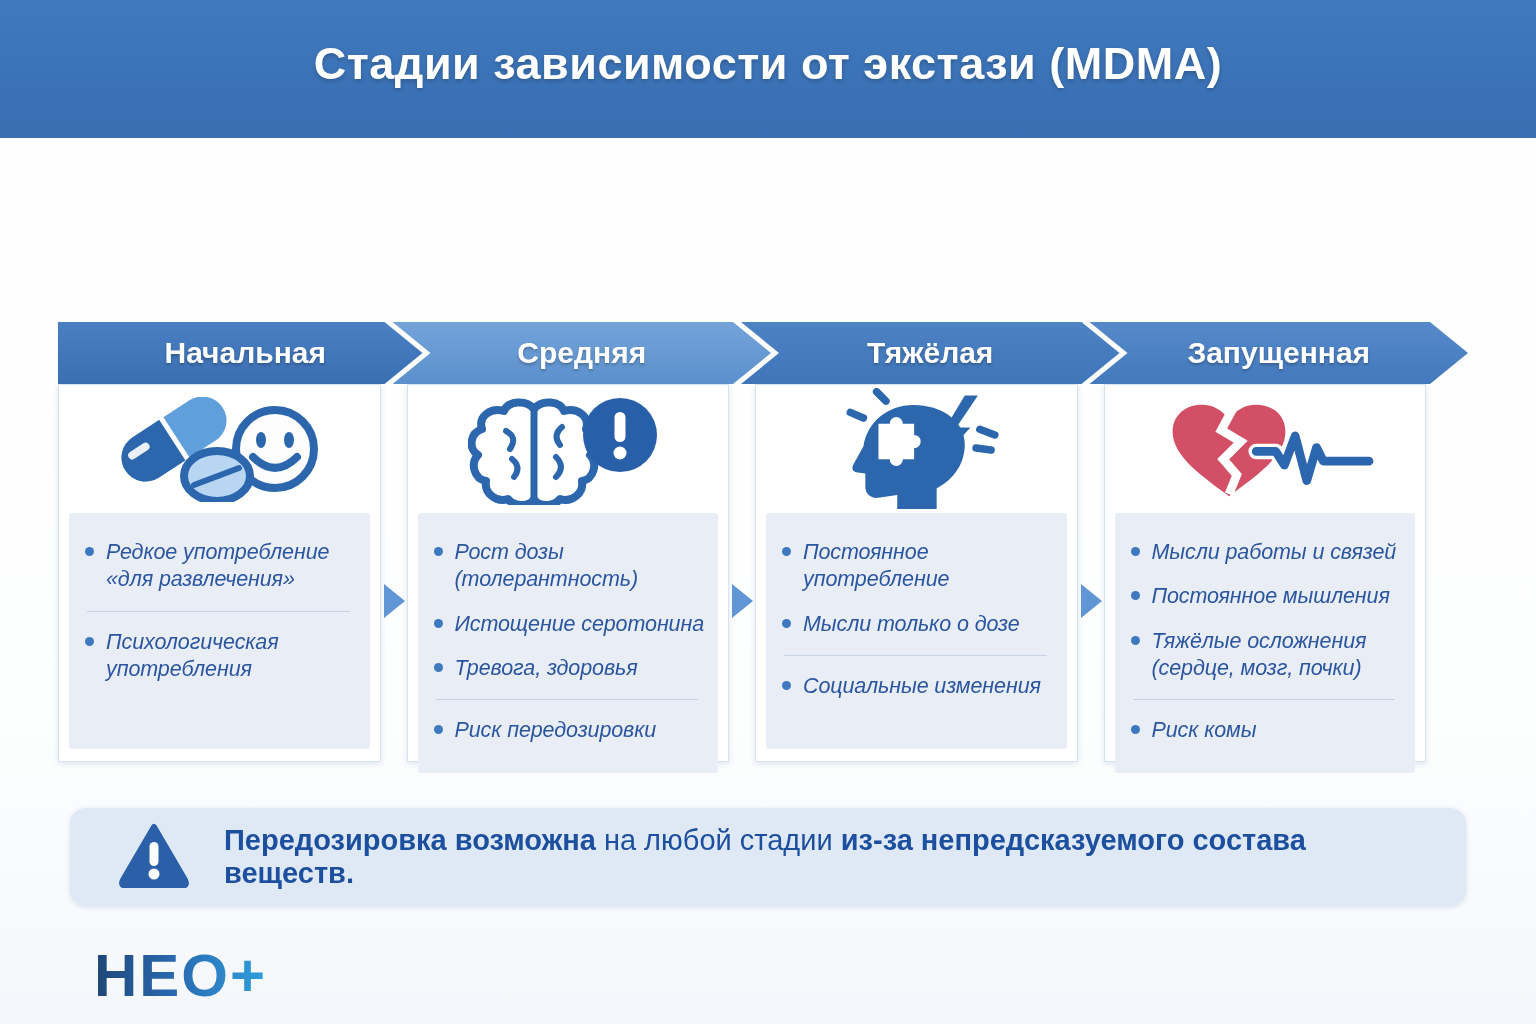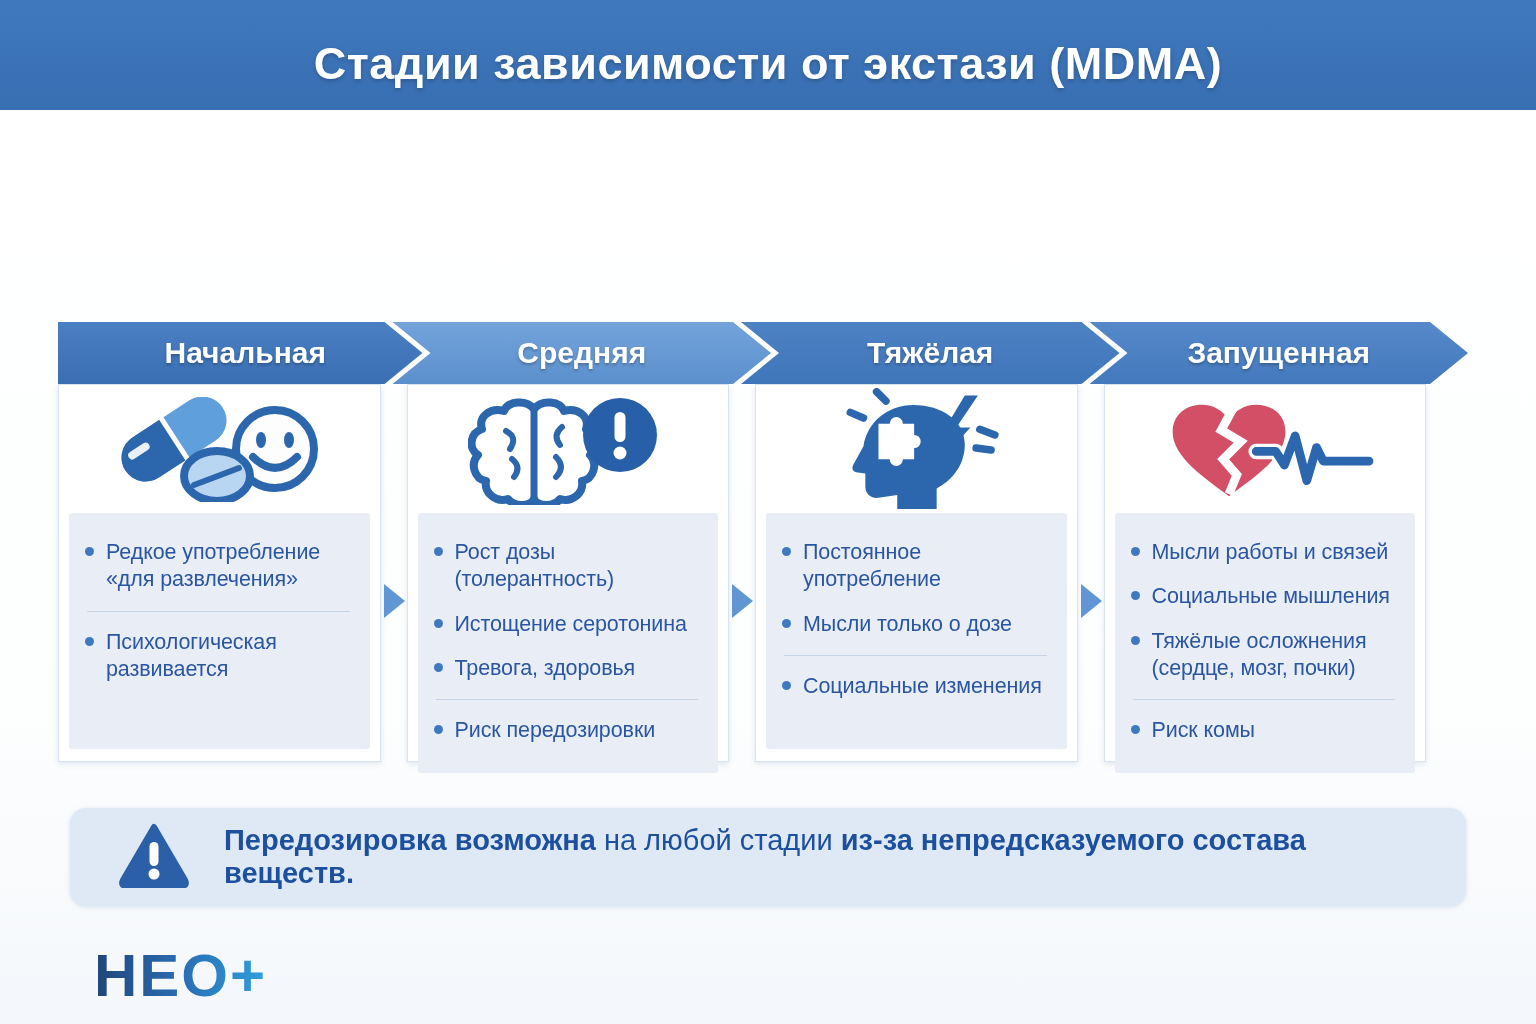--- a/index.html
+++ b/index.html
@@ -6,21 +6,21 @@
   html,body { width:1536px; height:1024px; }
   body {
     font-family:"Liberation Sans","DejaVu Sans",sans-serif;
     background:#fff;
     overflow:hidden;
   }
   .page { position:relative; width:1536px; height:1024px;
     background:linear-gradient(180deg,#ffffff 0%,#fdfefe 70%,#f4f7fb 100%); }
 
   
-  .header { position:absolute; top:0; left:0; right:0; height:110px;
+  .header { position:absolute; top:0; left:0; right:0; height:138px;
     background:linear-gradient(180deg,#4079be 0%,#386eb2 100%); }
   .title { text-align:center; line-height:127px; font-size:45px; font-weight:bold;
     color:#fff; text-shadow:0 2px 4px rgba(0,0,0,.22); letter-spacing:.5px; }
 
   
   .intro { position:absolute; top:158px; left:0; right:0; text-align:center; }
   .intro-text { display:inline-block; max-width:1165px; font-size:26px; line-height:1.5;
     color:#2156a3; }
 
   
@@ -37,21 +37,21 @@
     clip-path:polygon(0 0, calc(100% - 38px) 0, 100% 50%, calc(100% - 38px) 100%, 0 100%, 38px 50%); }
   .s1 { background:linear-gradient(180deg,#4a80c3,#3a6fb3); }
   .s2 { background:linear-gradient(180deg,#74a3da,#5b90cd); }
   .s3 { background:linear-gradient(180deg,#4d82c4,#3f76ba); }
   .s4 { background:linear-gradient(180deg,#5589ca,#4379bd); }
 
   .card { height:378px; background:#fff; border:1px solid #d8e3f1;
     box-shadow:0 2px 6px rgba(90,125,175,.18); display:flex; flex-direction:column; }
   .icon-box { height:128px; flex:none; display:flex; align-items:center; justify-content:center; }
   .panel { flex:1; margin:0 10px 12px; background:#e9eef6; border-radius:3px;
-    padding:26px 12px 12px 16px; }
+    padding:26px 12px 12px 16px;font-style:italic; }
   .item { display:flex; gap:12px; font-size:21.5px; line-height:1.27; color:#2a55a0;
     letter-spacing:-.1px; margin-bottom:17px; }
   .dot { flex:none; width:9px; height:9px; border-radius:50%; background:#3e79c0; margin-top:8px; }
   .divider { height:1px; background:#c6d3e5; margin:0 8px 17px 2px; }
 
   .flow-arrow { position:absolute; top:262px; right:-24px; width:0; height:0; z-index:3;
     border-left:21px solid #6096d4; border-top:17px solid transparent; border-bottom:17px solid transparent; }
 
   
   .warning { position:absolute; left:70px; right:70px; top:808px; height:98px;
@@ -95,21 +95,21 @@
           </svg>
         </div>
         <div class="panel">
           <div class="item">
             <span class="dot"></span>
             <span>Редкое употребление «для развлечения»</span>
           </div>
           <div class="divider"></div>
           <div class="item">
             <span class="dot"></span>
-            <span>Психологическая развивается</span>
+            <span>Психологическая употребления</span>
           </div>
         </div>
       </div>
       <div class="flow-arrow"></div>
     </div>
 
     <div class="stage">
       <div class="stage-header s2">Средняя</div>
       <div class="card">
         <div class="icon-box">
@@ -192,21 +192,21 @@
             <path d="M104,56 L124,56 L133,70 L144,40 L156,86 L166,52 L173,66 L220,66" stroke="#2b66ae" stroke-width="9" fill="none" stroke-linecap="round" stroke-linejoin="round"></path>
           </svg>
         </div>
         <div class="panel">
           <div class="item">
             <span class="dot"></span>
             <span>Мысли работы и связей</span>
           </div>
           <div class="item">
             <span class="dot"></span>
-            <span>Социальные мышления</span>
+            <span>Постоянное мышления</span>
           </div>
           <div class="item">
             <span class="dot"></span>
             <span>Тяжёлые осложнения (сердце, мозг, почки)</span>
           </div>
           <div class="divider"></div>
           <div class="item">
             <span class="dot"></span>
             <span>Риск комы</span>
           </div>

